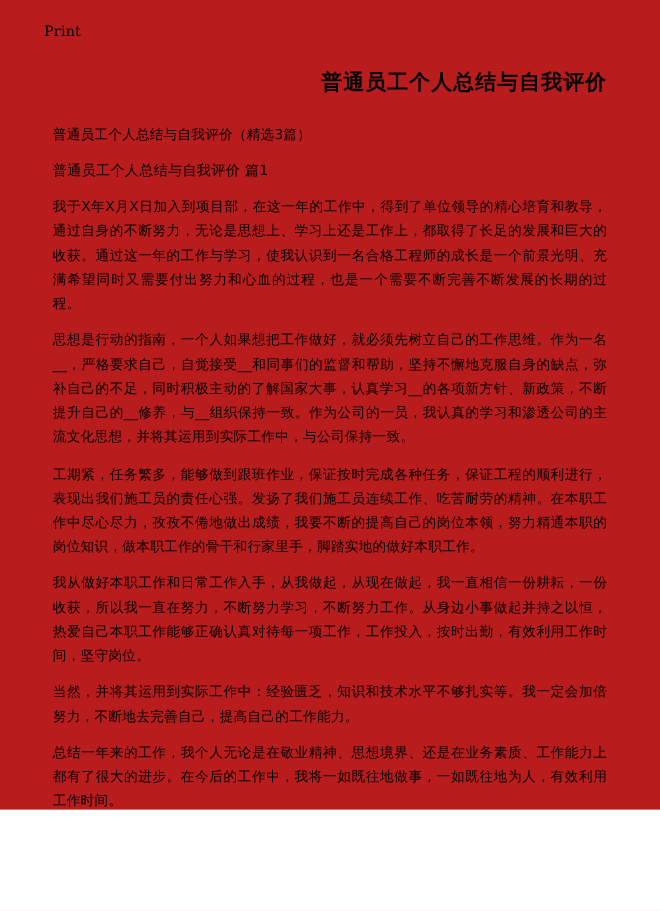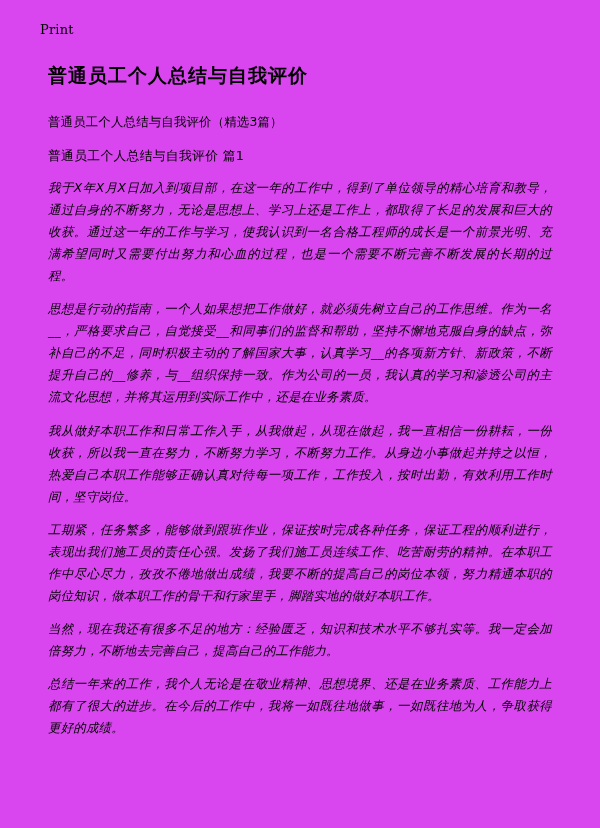--- a/index.html
+++ b/index.html
@@ -10,24 +10,24 @@
   body {
     width: 600px;
     height: 828px;
     font-family: "DejaVu Sans", "Liberation Sans", sans-serif;
     color: #000000;
     overflow: hidden;
   }
   .page {
     position: relative;
     width: 600px;
-    height: 828px;
+    height: 736px;
     box-sizing: border-box;
     padding: 0;
-    background: #d946ef;
+    background: #b91c1c;
   }
   .print-link {
     position: absolute;
     top: 22px;
     left: 40px;
     font-family: "DejaVu Serif", "Liberation Serif", serif;
     font-size: 13px;
     color: #000000;
     text-decoration: none;
     letter-spacing: 0.2px;
@@ -35,21 +35,21 @@
   .content {
     position: absolute;
     top: 62px;
     left: 48px;
     width: 504px;
   }
   h1.doc-title {
     font-family: "DejaVu Sans", "Liberation Sans", sans-serif;
     font-size: 19px;
     font-weight: bold;
-    text-align: left;
+    text-align: right;
     margin: 0 0 22px 0;
     letter-spacing: 1px;
     line-height: 1.4;
   }
   p.lead {
     font-size: 12.4px;
     line-height: 1.75;
     margin: 0 0 12px 0;
     text-align: justify;
     letter-spacing: 0.2px;
@@ -61,40 +61,39 @@
     letter-spacing: 0.3px;
     line-height: 1.6;
   }
   p.para {
     font-size: 12.4px;
     line-height: 1.78;
     margin: 0 0 11px 0;
     text-align: justify;
     text-justify: inter-ideograph;
     letter-spacing: 0.25px;
-    font-style: italic;
   }
 </style>
 </head>
 <body>
 
 <div class="page">
 
   <a href="#" class="print-link">Print</a>
 
   <div class="content">
 
     <h1 class="doc-title">普通员工个人总结与自我评价</h1>
 
     <p class="lead">普通员工个人总结与自我评价（精选3篇）</p>
 
     <h2 class="section-head">普通员工个人总结与自我评价 篇1</h2>
     <p class="para">我于X年X月X日加入到项目部，在这一年的工作中，得到了单位领导的精心培育和教导，通过自身的不断努力，无论是思想上、学习上还是工作上，都取得了长足的发展和巨大的收获。通过这一年的工作与学习，使我认识到一名合格工程师的成长是一个前景光明、充满希望同时又需要付出努力和心血的过程，也是一个需要不断完善不断发展的长期的过程。</p>
-    <p class="para">思想是行动的指南，一个人如果想把工作做好，就必须先树立自己的工作思维。作为一名__，严格要求自己，自觉接受__和同事们的监督和帮助，坚持不懈地克服自身的缺点，弥补自己的不足，同时积极主动的了解国家大事，认真学习__的各项新方针、新政策，不断提升自己的__修养，与__组织保持一致。作为公司的一员，我认真的学习和渗透公司的主流文化思想，并将其运用到实际工作中，还是在业务素质。</p>
+    <p class="para">思想是行动的指南，一个人如果想把工作做好，就必须先树立自己的工作思维。作为一名__，严格要求自己，自觉接受__和同事们的监督和帮助，坚持不懈地克服自身的缺点，弥补自己的不足，同时积极主动的了解国家大事，认真学习__的各项新方针、新政策，不断提升自己的__修养，与__组织保持一致。作为公司的一员，我认真的学习和渗透公司的主流文化思想，并将其运用到实际工作中，与公司保持一致。</p>
+    <p class="para">工期紧，任务繁多，能够做到跟班作业，保证按时完成各种任务，保证工程的顺利进行，表现出我们施工员的责任心强。发扬了我们施工员连续工作、吃苦耐劳的精神。在本职工作中尽心尽力，孜孜不倦地做出成绩，我要不断的提高自己的岗位本领，努力精通本职的岗位知识，做本职工作的骨干和行家里手，脚踏实地的做好本职工作。</p>
     <p class="para">我从做好本职工作和日常工作入手，从我做起，从现在做起，我一直相信一份耕耘，一份收获，所以我一直在努力，不断努力学习，不断努力工作。从身边小事做起并持之以恒，热爱自己本职工作能够正确认真对待每一项工作，工作投入，按时出勤，有效利用工作时间，坚守岗位。</p>
-    <p class="para">工期紧，任务繁多，能够做到跟班作业，保证按时完成各种任务，保证工程的顺利进行，表现出我们施工员的责任心强。发扬了我们施工员连续工作、吃苦耐劳的精神。在本职工作中尽心尽力，孜孜不倦地做出成绩，我要不断的提高自己的岗位本领，努力精通本职的岗位知识，做本职工作的骨干和行家里手，脚踏实地的做好本职工作。</p>
-    <p class="para">当然，现在我还有很多不足的地方：经验匮乏，知识和技术水平不够扎实等。我一定会加倍努力，不断地去完善自己，提高自己的工作能力。</p>
-    <p class="para">总结一年来的工作，我个人无论是在敬业精神、思想境界、还是在业务素质、工作能力上都有了很大的进步。在今后的工作中，我将一如既往地做事，一如既往地为人，争取获得更好的成绩。</p>
+    <p class="para">当然，并将其运用到实际工作中：经验匮乏，知识和技术水平不够扎实等。我一定会加倍努力，不断地去完善自己，提高自己的工作能力。</p>
+    <p class="para">总结一年来的工作，我个人无论是在敬业精神、思想境界、还是在业务素质、工作能力上都有了很大的进步。在今后的工作中，我将一如既往地做事，一如既往地为人，有效利用工作时间。</p>
 
 
   </div>
 
 </div>
 
 </body></html>

